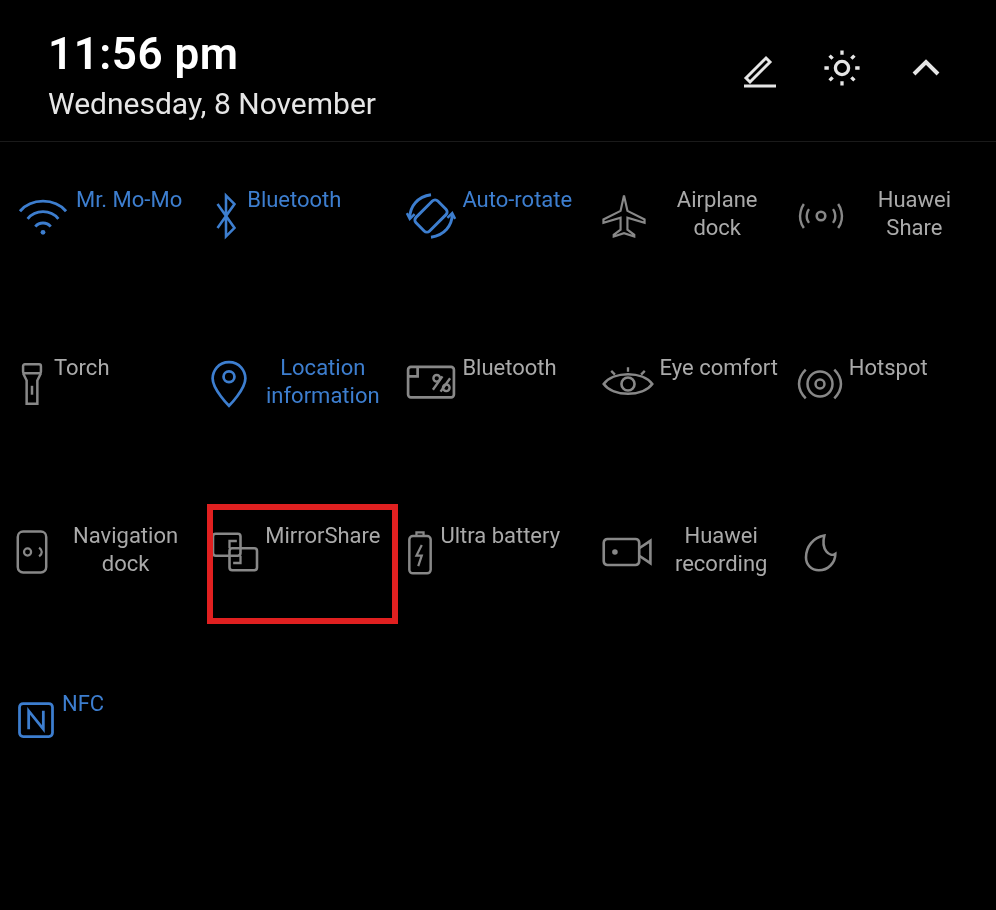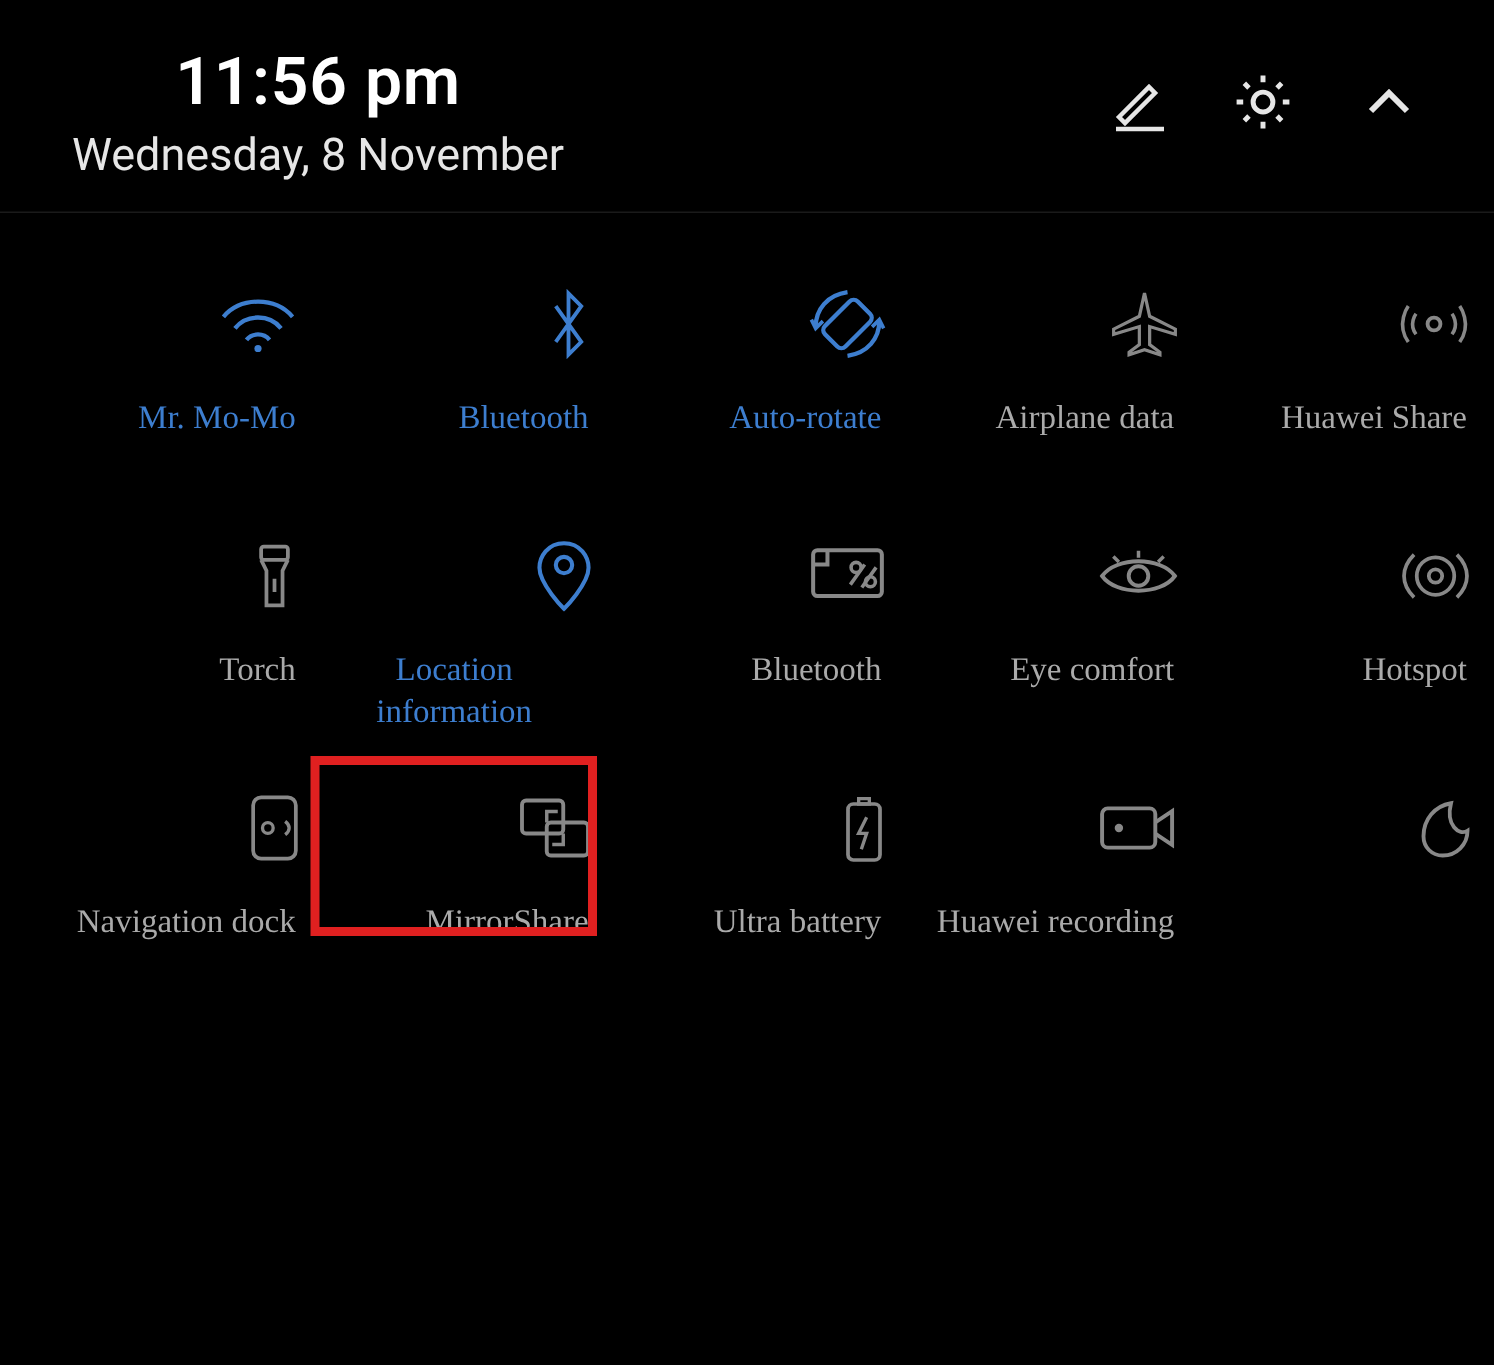--- a/index.html
+++ b/index.html
@@ -11,21 +11,21 @@
     font-family: -apple-system, BlinkMacSystemFont, "Segoe UI", Roboto, Arial, sans-serif;
     overflow: hidden;
   }
   .header {
     display: flex;
     justify-content: space-between;
     align-items: flex-start;
     padding: 28px 40px 20px 48px;
     border-bottom: 1px solid #1a1a1a;
   }
-  .header-left { display: flex; flex-direction: column; align-items: center; }
+  .header-left { display: flex; flex-direction: column; }
   .time {
     font-size: 44px;
     font-weight: 600;
     color: #fff;
     letter-spacing: 0.5px;
   }
   .date {
     font-size: 30px;
     color: #e6e6e6;
     margin-top: 6px;
@@ -48,28 +48,27 @@
   .hicon svg { stroke: #e6e6e6; fill: none; }
 
   .grid {
     display: grid;
     grid-template-columns: repeat(5, 1fr);
     padding: 20px 10px 0 10px;
     row-gap: 0;
   }
   .tile {
     display: flex;
-    flex-direction: column;
-    align-items: flex-end;
+    flex-direction: row;
+    align-items: flex-start;
     justify-content: flex-start;
     padding: 24px 4px 8px 4px;
     min-height: 168px;
     cursor: pointer;
     position: relative;
-    font-family: Liberation Serif, serif;
   }
   .tile .icon-wrap {
     height: 60px;
     display: flex;
     align-items: center;
     justify-content: center;
     margin-bottom: 18px;
   }
   .tile .label {
     font-size: 22px;
@@ -151,21 +150,21 @@
     </div>
     <div class="label">Auto-rotate</div>
   </div>
 
   <div class="tile">
     <div class="icon-wrap">
       <svg viewBox="0 0 56 56" width="48" height="48">
           <path d="M28 4 L32 22 L52 32 L52 36 L32 30 L32 44 L40 50 L40 52 L28 48 L16 52 L16 50 L24 44 L24 30 L4 36 L4 32 L24 22 Z" stroke-width="2.5"></path>
         </svg>
     </div>
-    <div class="label">Airplane data</div>
+    <div class="label">Airplane dock</div>
   </div>
 
   <div class="tile">
     <div class="icon-wrap">
       <svg viewBox="0 0 56 56" width="52" height="48">
           <circle cx="28" cy="28" r="5" stroke-width="3"></circle>
           <path d="M14 20 C14 20 8 28 14 36 M42 20 C42 20 48 28 42 36 M8 14 C8 14 -2 28 8 42 M48 14 C48 14 58 28 48 42" stroke-width="2.8"></path>
         </svg>
     </div>
     <div class="label">Huawei Share</div>
@@ -272,14 +271,23 @@
   </div>
 
   <div class="tile">
     <div class="icon-wrap">
       <svg viewBox="0 0 48 48" width="44" height="44">
           <path d="M32 6 C20 8 12 18 12 30 C12 38 18 44 26 44 C36 44 44 36 44 26 C38 30 28 22 32 6 Z" stroke-width="2.8"></path>
         </svg>
     </div>
   </div>
 
+  <div class="tile active">
+    <div class="icon-wrap">
+      <svg viewBox="0 0 48 48" width="44" height="44">
+          <rect x="6" y="6" width="36" height="36" rx="4" stroke-width="3"></rect>
+          <path d="M16 34 L16 14 L32 34 L32 14" stroke-width="3"></path>
+        </svg>
+    </div>
+    <div class="label">NFC</div>
+  </div>
 
 </div>
 
 </body></html>

